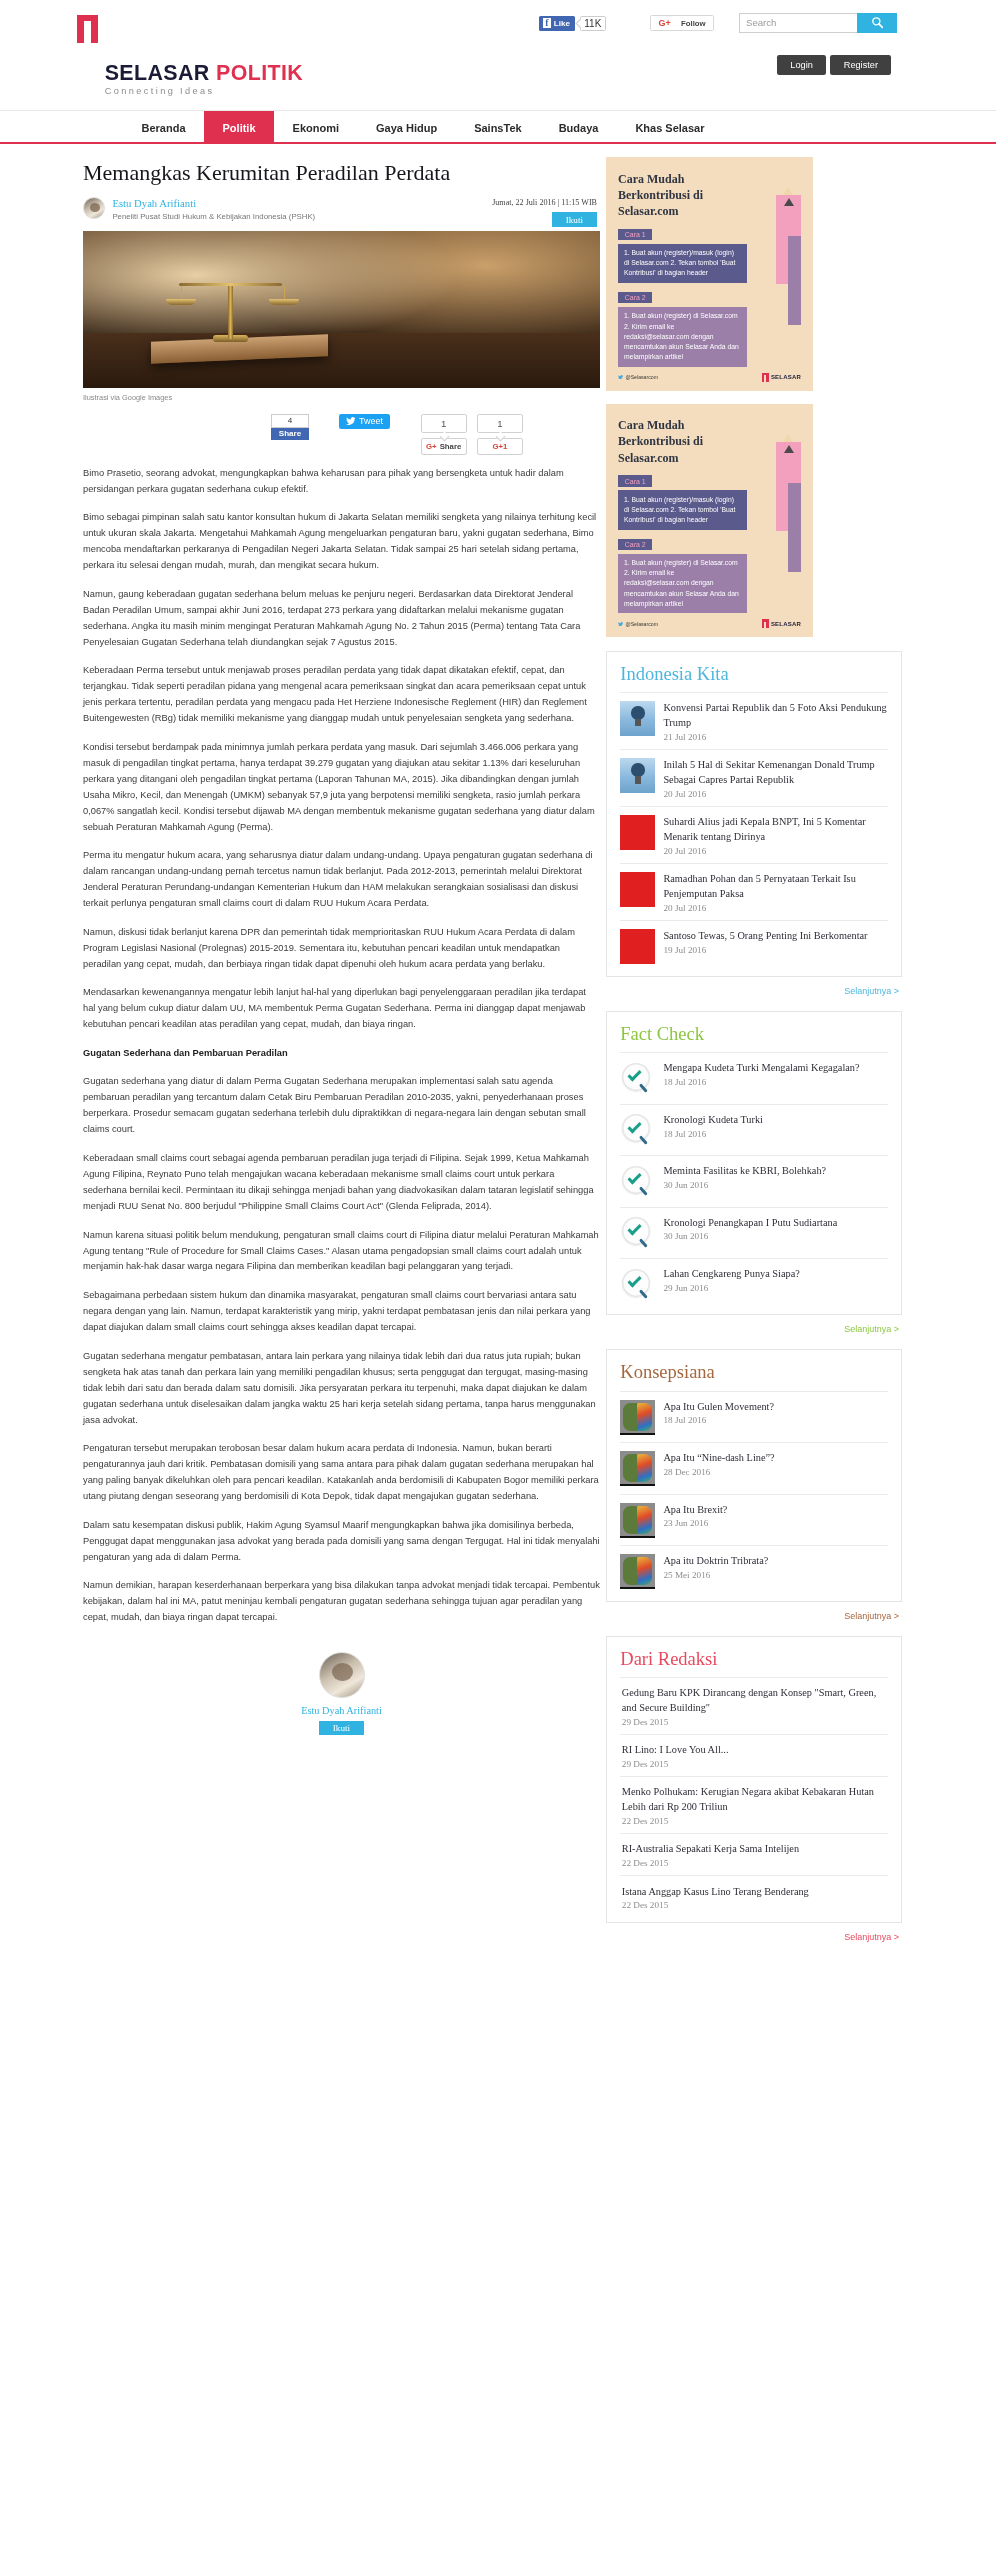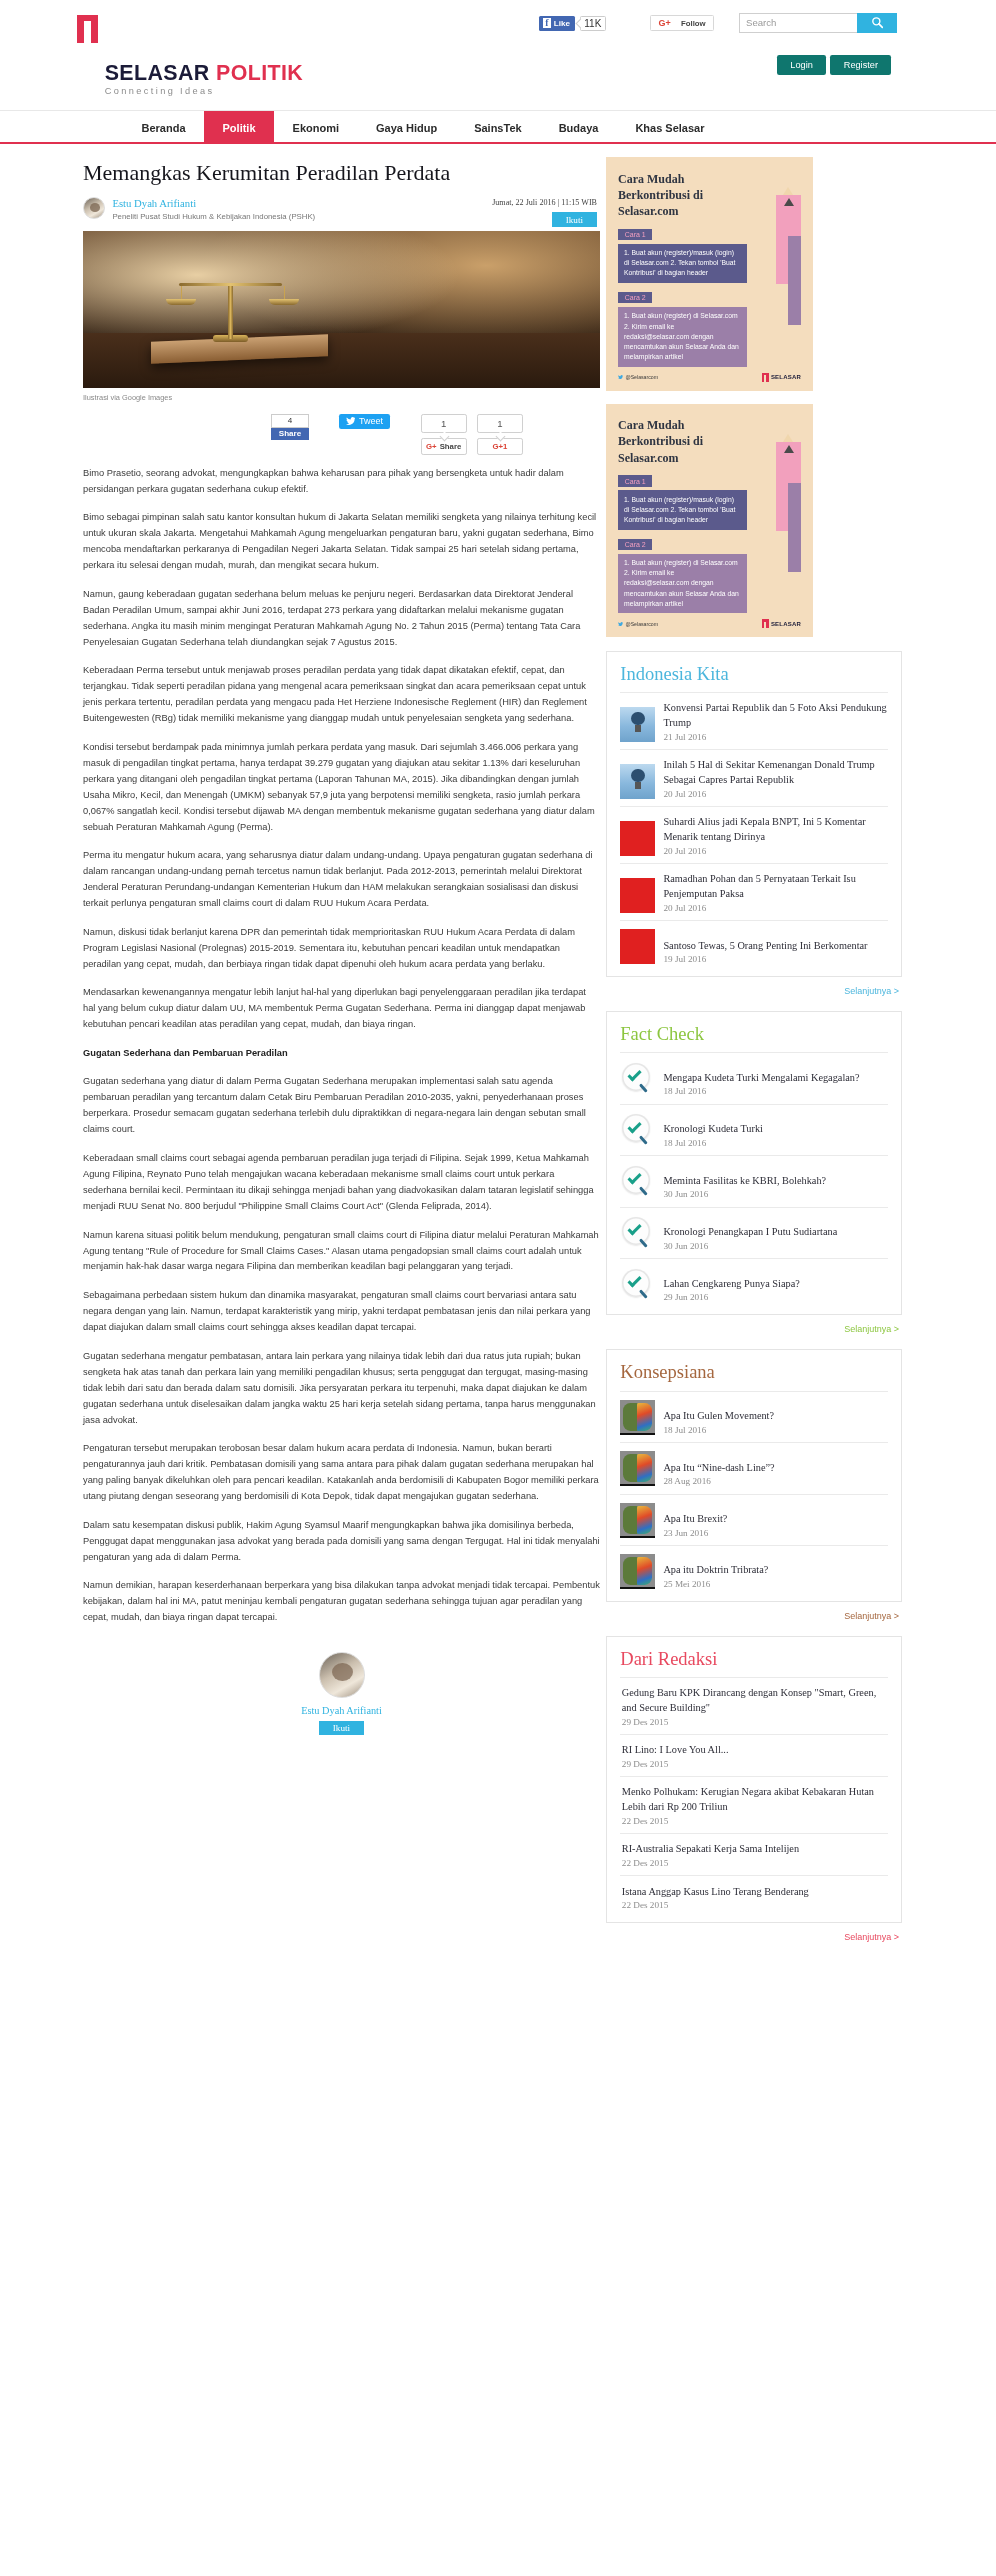--- a/index.html
+++ b/index.html
@@ -62,21 +62,21 @@
     width:118px; height:20px; border:0.7px solid #cfcfcf; border-right:none;
     padding:0 6px; font-size:9.6px; color:#333; outline:none; font-family:"Liberation Sans",sans-serif;
   }
   .search-input::placeholder { color:#9a9a9a; }
   .search-go {
     width:40px; height:20px; background:#30b3e0; border:none; cursor:pointer;
     display:flex; align-items:center; justify-content:center;
   }
   .auth-row { position:absolute; left:777px; top:55px; display:flex; gap:4.4px; }
   .auth-btn {
-    background:#0f766e; color:#fff; border:none; font-size:9.2px;
+    background:#404040; color:#fff; border:none; font-size:9.2px;
     padding:5.2px 13.3px; border-radius:2.2px; cursor:pointer; font-family:"Liberation Sans",sans-serif;
   }
 
   
   .nav { height:33px; background:#fff; border-bottom:2.2px solid #e0304f; position:relative; }
   .nav-inner { display:flex; padding-left:123px; height:33px; align-items:stretch; }
   .nav-item {
     display:flex; align-items:center; padding:0 18.5px; font-size:11px;
     font-weight:bold; color:#2b2b2b; cursor:pointer; white-space:nowrap;
   }
@@ -235,21 +235,21 @@
   .ad-logo .lm { width:6.7px; height:9px; background:#e0304f; position:relative;}
   .ad-logo .lm:after{content:"";position:absolute;left:2.2px;top:2.2px;width:2.2px;height:7.4px;background:#f4ddbe;}
   .ad-logo .lt { font-size:6px; font-weight:bold; color:#1b1b38; letter-spacing:0.2px;}
 
   .widget { width:296px; border:0.7px solid #e4e4e4; background:#fff; padding:12px 13.3px 4.4px; margin-bottom:3px; }
   .widget-title { font-family:"Liberation Serif",serif; font-size:18.5px; margin:0 0 7.4px 0; font-weight:normal; }
   .w-indonesia .widget-title { color:#4cb6dd; }
   .w-fact .widget-title { color:#8cc63f; }
   .w-konsep .widget-title { color:#a5673f; }
   .w-redaksi .widget-title { color:#e8495f; }
-  .w-item { display:flex; border-top:0.7px solid #eaeaea; padding:8.1px 0 7.4px; align-items:flex-end; }
+  .w-item { display:flex; border-top:0.7px solid #eaeaea; padding:8.1px 0 7.4px; align-items:flex-start; }
   .w-item:first-of-type { }
   .thumb { width:35px; height:35px; flex:none; margin-right:8.1px; }
   .thumb.bulb { background:linear-gradient(180deg,#bcd9ef 0%,#89b8dd 55%,#6fa3cc 100%); position:relative; overflow:hidden;}
   .thumb.bulb:before{content:"";position:absolute;left:11px;top:5.2px;width:13.3px;height:13.3px;border-radius:50%;background:#2c4f70;}
   .thumb.bulb:after{content:"";position:absolute;left:15px;top:18px;width:6px;height:7.4px;background:#555;}
   .thumb.flag { background:#e02020; }
   .thumb.brain { background:#8c8c8c; position:relative; overflow:hidden; border-bottom:2.2px solid #111;}
   .thumb.brain:before{content:"";position:absolute;left:3px;top:3px;width:15px;height:28px;border-radius:7.4px 1.5px 1.5px 7.4px;background:#5c7a3a;}
   .thumb.brain:after{content:"";position:absolute;right:3px;top:3px;width:15px;height:28px;border-radius:1.5px 7.4px 7.4px 1.5px;
     background:linear-gradient(160deg,#e8b93c 0%,#e04b28 40%,#2f6fc4 75%,#3fb06a 100%);}
@@ -569,21 +569,21 @@
               <div class="thumb brain"></div>
               <div class="w-text">
                 <div class="w-head">Apa Itu Gulen Movement?</div>
                 <div class="w-date">18 Jul 2016</div>
               </div>
             </div>
             <div class="w-item">
               <div class="thumb brain"></div>
               <div class="w-text">
                 <div class="w-head">Apa Itu “Nine-dash Line”?</div>
-                <div class="w-date">28 Aug 2016</div>
+                <div class="w-date">28 Dec 2016</div>
               </div>
             </div>
             <div class="w-item">
               <div class="thumb brain"></div>
               <div class="w-text">
                 <div class="w-head">Apa Itu Brexit?</div>
                 <div class="w-date">23 Jun 2016</div>
               </div>
             </div>
             <div class="w-item">

